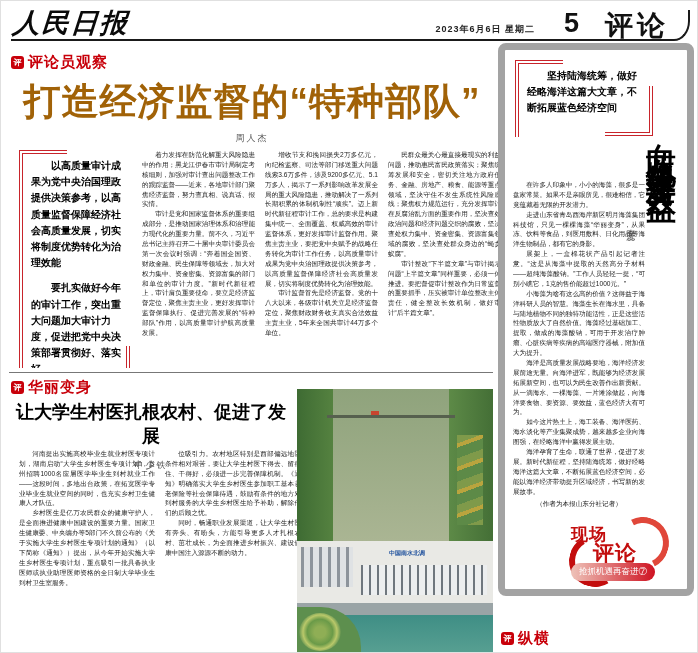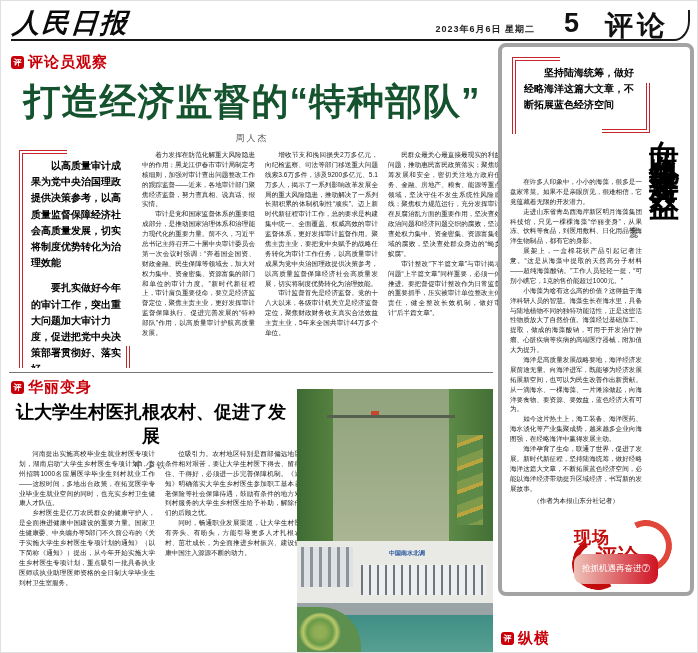--- a/index.html
+++ b/index.html
@@ -13,57 +13,57 @@
   .header-date{position:absolute;right:162px;top:22px;font-size:9px;font-weight:700;color:#222;letter-spacing:1px;}
   .page-num{position:absolute;right:118px;top:7px;font-size:27px;font-weight:900;color:#111;}
   .section-name{position:absolute;right:28px;top:6px;font-size:28px;font-weight:900;letter-spacing:4px;color:#111;}
   
   .sec{position:absolute;display:flex;align-items:center;gap:4px;}
   .sec .logo{width:13px;height:13px;background:#c8000a;border-radius:3px;color:#fff;
              font-size:8px;font-weight:700;display:flex;align-items:center;justify-content:center;}
   .sec .lbl{color:#c8000a;font-weight:900;font-size:15px;letter-spacing:1px;}
   
   .h-observer{position:absolute;left:10px;top:76px;width:482px;text-align:center;
-              font-size:37px;font-weight:900;letter-spacing:1px;color:#14532d;}
+              font-size:37px;font-weight:900;letter-spacing:1px;color:#a16207;}
   .byline{position:absolute;font-size:9px;color:#555;letter-spacing:2px;}
   
   .quote{position:relative;padding:8px 10px 10px 12px;font-weight:700;font-size:10px;
          line-height:1.62;color:#000;}
   .quote p{margin:0 0 9px 0;text-indent:2em;}
   .quote .tl{position:absolute;left:0;top:0;width:44px;height:96%;
              border-top:4px double #c8242b;border-left:4px double #c8242b;}
   .quote .br{position:absolute;right:2px;bottom:0;width:44px;height:46px;
              border-bottom:4px double #c8242b;border-right:4px double #c8242b;}
   
   .tiny p{margin:0;text-indent:2em;font-size:6.6px;line-height:1.5;text-align:justify;color:#222;}
   .cols{position:absolute;display:flex;gap:10px;overflow:hidden;margin-left:8px;}
   .col{overflow:hidden;}
   .rule{position:absolute;border-top:1px solid #777;}
   
   .photo{position:absolute;left:296px;top:388px;width:196px;height:265px;overflow:hidden;background:#6a9050;}
   .ph{position:absolute;}
   
-  .redbox{position:absolute;left:497px;top:42px;width:196px;height:553px;border:4px solid #a3a3a3;
+  .redbox{position:absolute;left:497px;top:42px;width:196px;height:553px;border:7px solid #a3a3a3;
           border-radius:8px;box-sizing:border-box;background:#fff;}
   .v-headline{position:absolute;right:6px;top:70px;height:310px;writing-mode:vertical-rl;
               text-orientation:upright;font-size:30px;font-weight:900;letter-spacing:7px;color:#000;}
   .v-byline{position:absolute;right:50px;top:172px;writing-mode:vertical-rl;text-orientation:upright;
             font-size:9px;color:#555;letter-spacing:3px;}
   .blue-body{position:absolute;left:8px;top:130px;width:132px;height:402px;overflow:hidden;}
   .closing{font-size:6.6px;color:#222;text-align:center;margin-top:3px;}
   
   .badge{position:absolute;right:6px;bottom:8px;width:118px;height:58px;}
   .badge .arc1{position:absolute;left:54px;top:-6px;width:40px;height:40px;border-radius:50%;
                border:6px solid transparent;border-top-color:#e0473a;border-right-color:#e0473a;transform:rotate(18deg);}
   .badge .arc2{position:absolute;left:6px;top:12px;width:40px;height:40px;border-radius:50%;
                border:6px solid transparent;border-bottom-color:#c30d0d;border-left-color:#c30d0d;transform:rotate(14deg);}
   .badge .t1{position:absolute;left:8px;top:0;font-size:17px;font-weight:900;color:#c30d0d;letter-spacing:1px;}
   .badge .t2{position:absolute;left:30px;top:16px;font-size:21px;font-weight:900;color:#c30d0d;letter-spacing:1px;}
   .badge .tag{position:absolute;left:8px;bottom:0;background:linear-gradient(90deg,#eec2b8,#cf1322);
-              color:#fff;font-size:8.5px;padding:9px 8px;border-radius:9px;white-space:nowrap;text-align:right;}
+              color:#fff;font-size:8.5px;padding:3px 8px;border-radius:9px;white-space:nowrap;text-align:right;}
 </style>
 </head>
 <body>
 
 <div id="page">
 
   <div class="masthead">人民日报</div>
   <div class="header-bracket"></div>
   <div class="header-date">2023年6月6日 星期二</div>
   <div class="page-num">5</div>

